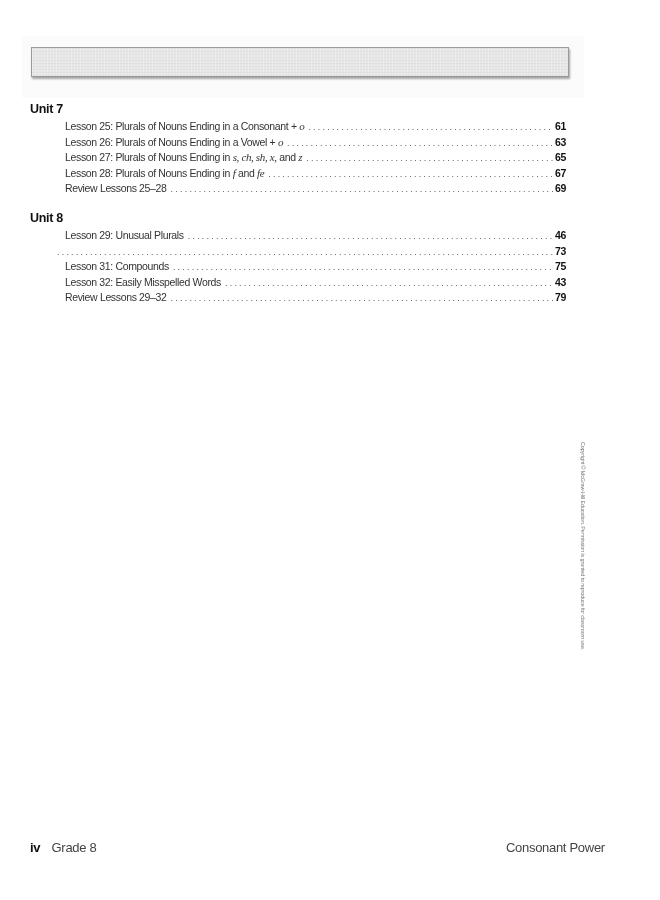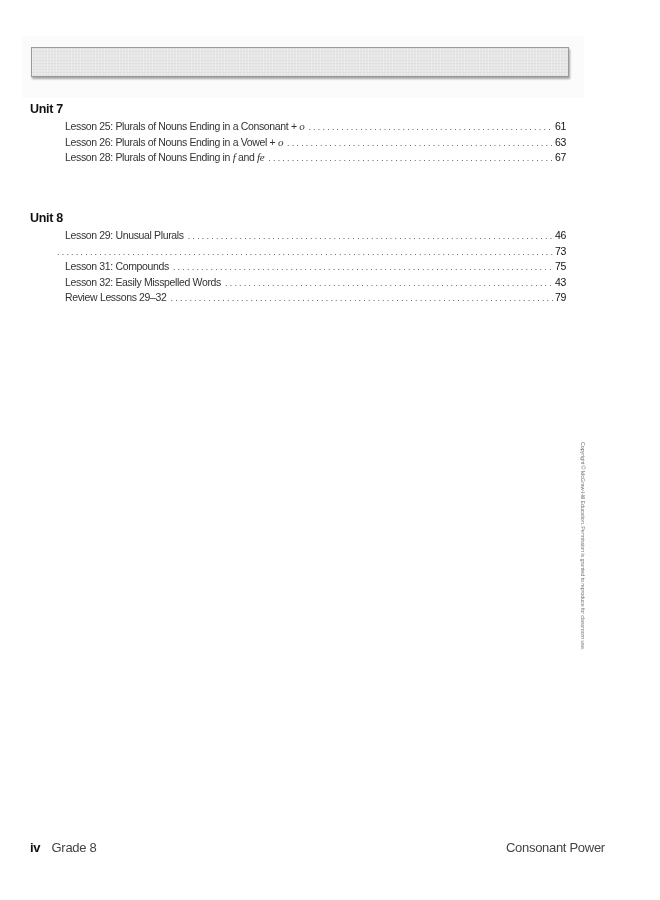--- a/index.html
+++ b/index.html
@@ -76,21 +76,21 @@
       overflow: hidden;
       color: #555;
       letter-spacing: 2.2px;
       font-size: 9px;
     }
     .toc-dots::before {
       content: "..........................................................................................................................................................................";
     }
     .toc-page {
       flex: 0 0 auto;
-      font-weight: normal;
+      font-weight: bold;
       color: #111;
       padding-left: 2px;
       font-size: 10.5px;
     }
     .side-note {
       position: absolute;
       left: 586px;
       top: 442px;
       width: 260px;
       transform-origin: 0 0;
@@ -134,27 +134,37 @@
     <span class="toc-dots"></span>
     <span class="toc-page">61</span>
   </div>
 
   <div class="toc-row">
     <span class="toc-label"><span>Lesson 26: Plurals of Nouns Ending in a Vowel + </span><i>o</i></span>
     <span class="toc-dots"></span>
     <span class="toc-page">63</span>
   </div>
 
+  <div class="toc-row">
+    <span class="toc-label"><span>Lesson 27: Plurals of Nouns Ending in </span><i>s, ch, sh, x,</i><span> and </span><i>z</i></span>
+    <span class="toc-dots"></span>
+    <span class="toc-page">65</span>
+  </div>
 
   <div class="toc-row">
     <span class="toc-label"><span>Lesson 28: Plurals of Nouns Ending in </span><i>f</i><span> and </span><i>fe</i></span>
     <span class="toc-dots"></span>
     <span class="toc-page">67</span>
   </div>
 
+  <div class="toc-row">
+    <span class="toc-label">Review Lessons 25–28</span>
+    <span class="toc-dots"></span>
+    <span class="toc-page">69</span>
+  </div>
 </div>
 
 <div class="unit" style="top:210px;">
   <div class="unit-title">Unit 8</div>
 
   <div class="toc-row">
     <span class="toc-label">Lesson 29: Unusual Plurals</span>
     <span class="toc-dots"></span>
     <span class="toc-page">46</span>
   </div>

